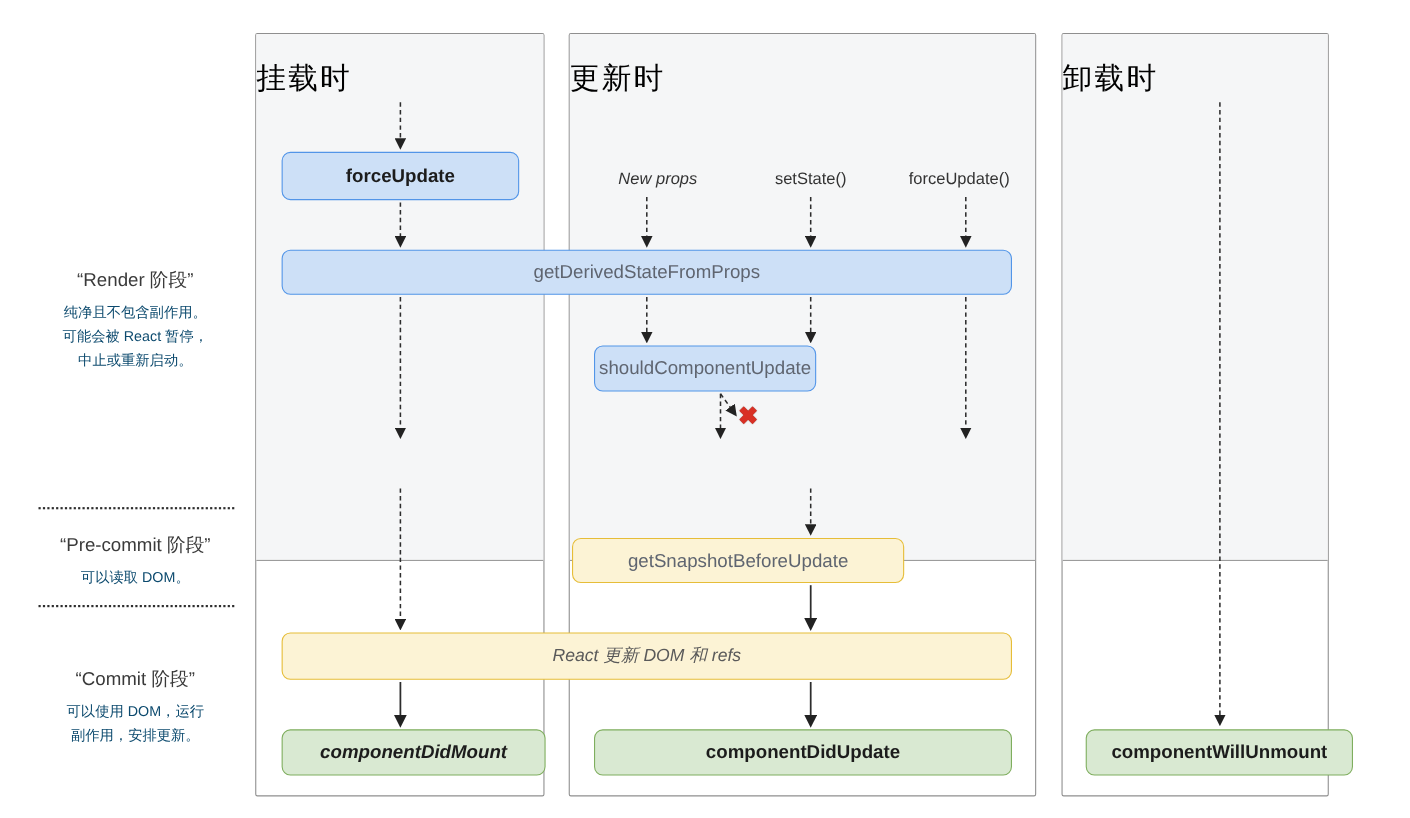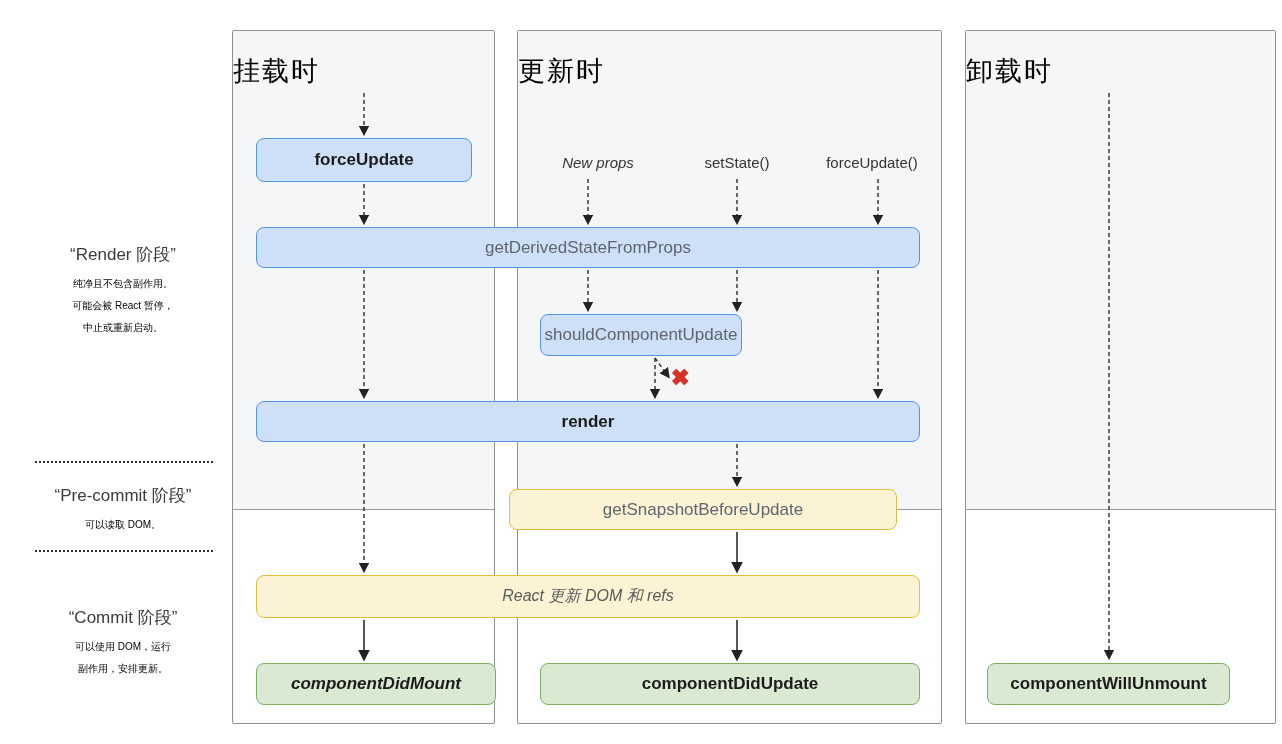--- a/index.html
+++ b/index.html
@@ -6,30 +6,30 @@
   #canvas {
     position:relative; width:1282px; height:744px; overflow:hidden;
     font-family:"Liberation Sans", sans-serif; background:#ffffff;
   }
 
   
   .panel { position:absolute; top:30px; height:694px; background:#ffffff;
            border:1px solid #8f8f8f; border-radius:2px; box-sizing:border-box; z-index:1; }
   .panel1 { left:232px; width:263px; }
   .panel2 { left:517px; width:425px; }
-  .panel3 { left:965px; width:311px; }
+  .panel3 { left:965px; width:243px; }
   .panel-gray { position:absolute; left:0; right:0; top:0; height:478px;
                 background:#f5f6f7; border-bottom:1px solid #9c9c9c; }
   .panel-title { position:absolute; top:22px; width:100%; text-align:left;
                  font-size:27px; color:#000000; letter-spacing:2px; }
 
   
   .phase { position:absolute; left:18px; width:210px; text-align:center; z-index:2; }
   .phase-title { font-size:17px; color:#3a3a3a; }
-  .phase-desc  { margin-top:7px; font-size:10px; color:#000000; line-height:22px; }
+  .phase-desc  { margin-top:7px; font-size:13px; color:#0c4a6e; line-height:22px; }
   .phase-render    { top:243px; }
   .phase-precommit { top:484px; }
   .phase-commit    { top:606px; }
   .sep { position:absolute; left:35px; width:178px; height:0;
          border-top:2.5px dotted #2e2e2e; z-index:2; }
   .sep1 { top:461px; }
   .sep2 { top:550px; }
 
   
   .trigger { position:absolute; top:154px; transform:translateX(-50%);
@@ -46,21 +46,21 @@
   .yellow { background:var(--yellow_fill); border:1px solid var(--yellow_border); }
   .green  { background:var(--green_fill);  border:1px solid var(--green_border); }
   .boldtext   { font-weight:bold; color:#1c1c1c; }
   .graytext   { color:#5f6570; }
   .italictext { font-style:italic; color:#5a5a5a; font-size:16px; }
 
   #b-constructor { left:256px; top:138px; width:216px; height:44px; }
   #b-gdsfp       { left:256px; top:227px; width:664px; height:41px; }
   #b-scu         { left:540px; top:314px; width:202px; height:42px; }
   #b-render      { left:256px; top:401px; width:664px; height:41px; }
-  #b-gsbu        { left:509px; top:489px; width:388px; height:41px; }
+  #b-gsbu        { left:520px; top:489px; width:302px; height:41px; }
   #b-reactupd    { left:256px; top:575px; width:664px; height:43px; }
   #b-cdm         { left:256px; top:663px; width:240px; height:42px;font-style:italic; }
   #b-cdu         { left:540px; top:663px; width:380px; height:42px; }
   #b-cwu         { left:987px; top:663px; width:243px; height:42px; }
 
   
   #arrows { position:absolute; left:0; top:0; z-index:5; pointer-events:none; }
   .dashed line { stroke:#2d2d2d; stroke-width:1.4; stroke-dasharray:4 3; }
   .solid  line { stroke:#2d2d2d; stroke-width:1.6; }
 
@@ -140,21 +140,20 @@
     <g class="solid">
       <line x1="737" y1="532" x2="737" y2="570" marker-end="url(#ah)"></line>
       <line x1="364" y1="620" x2="364" y2="658" marker-end="url(#ah)"></line>
       <line x1="737" y1="620" x2="737" y2="658" marker-end="url(#ah)"></line>
     </g>
   </svg>
 
   <div class="box blue boldtext" id="b-constructor">forceUpdate</div>
   <div class="box blue graytext" id="b-gdsfp">getDerivedStateFromProps</div>
   <div class="box blue graytext" id="b-scu">shouldComponentUpdate</div>
-  <div class="box blue boldtext" id="b-render">render</div>
   <div class="box yellow graytext" id="b-gsbu">getSnapshotBeforeUpdate</div>
   <div class="box yellow italictext" id="b-reactupd">React 更新 DOM 和 refs</div>
   <div class="box green boldtext" id="b-cdm">componentDidMount</div>
   <div class="box green boldtext" id="b-cdu">componentDidUpdate</div>
   <div class="box green boldtext" id="b-cwu">componentWillUnmount</div>
 
   <span class="skip-x">✖</span>
 
 </div>
 

